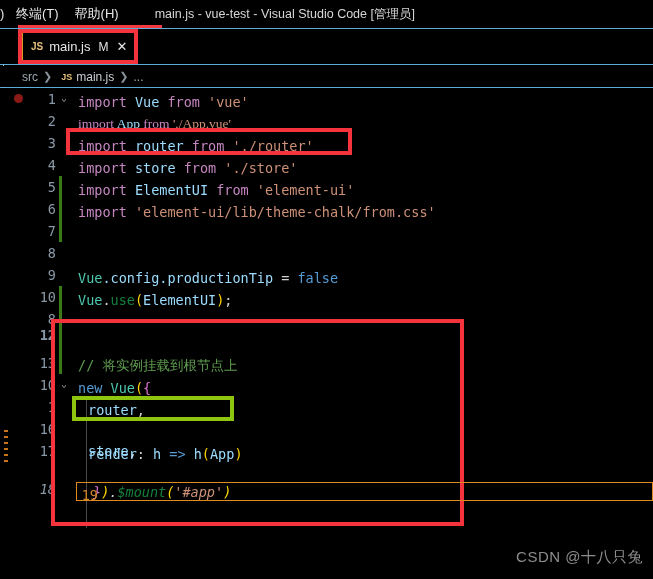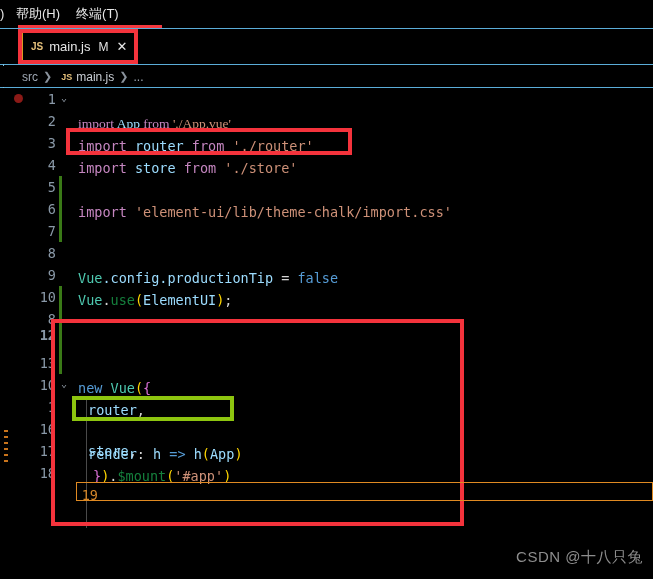--- a/index.html
+++ b/index.html
@@ -245,22 +245,23 @@
     font-size: 15px;
     font-family: "Liberation Sans", sans-serif;
     letter-spacing: 0.5px;
   }
 </style>
 </head>
 <body>
 
 <div class="titlebar">
   <span class="menu-item clipped">)</span>
+  <span class="menu-item">终端(T)</span>
   <span class="menu-item">帮助(H)</span>
-  <span class="menu-item">终端(T)</span>
+  <span class="window-title">main.js - vue-test - Visual Studio Code [管理员]</span>
 </div>
 <div class="menu-underline"></div>
 
 <div class="hrule" style="left:0; top:28px; width:653px;"></div>
 <div class="hrule" style="left:0; top:64px; width:653px;"></div>
 <div class="hrule" style="left:0; top:87px; width:653px;"></div>
 <div class="vrule" style="left:3px; top:29px; height:550px;"></div>
 <div class="tab-right-edge"></div>
 
 <div class="tabstrip">
@@ -293,38 +294,38 @@
   <div class="indent-guide" style="left:86px; top:308px; height:132px;"></div>
 
   <div class="ruler-mark" style="top:342px; height:2px;"></div>
   <div class="ruler-mark" style="top:348px; height:2px;"></div>
   <div class="ruler-mark" style="top:354px; height:2px;"></div>
   <div class="ruler-mark" style="top:360px; height:2px;"></div>
   <div class="ruler-mark" style="top:366px; height:2px;"></div>
   <div class="ruler-mark" style="top:372px; height:2px;"></div>
 
   <div id="lines-host">
-      <div class="code-line" style="top: 3px;"><div class="lineno" style="top: 0px;">1</div></div>
+      <div class="code-line" style="top: 3px;"><div class="lineno" style="top: 0px;">1</div><div class="code-text" style="left: 78px;"><span class="t-kw">import </span><span class="t-var">Vue </span><span class="t-kw">from </span><span class="t-str">'vue'</span></div></div>
       <div class="code-line" style="top: 25px;"><div class="lineno" style="top: 0px;">2</div><div class="code-text" style="left: 78px; font-family: Liberation Serif, serif;"><span class="t-kw">import </span><span class="t-var">App </span><span class="t-kw">from </span><span class="t-str">'./App.vue'</span></div></div>
       <div class="code-line" style="top: 47px;"><div class="lineno" style="top: 0px;">3</div><div class="code-text" style="left: 78px;"><span class="t-kw">import </span><span class="t-var">router </span><span class="t-kw">from </span><span class="t-str">'./router'</span></div></div>
       <div class="code-line" style="top: 69px;"><div class="lineno" style="top: 0px;">4</div><div class="code-text" style="left: 78px;"><span class="t-kw">import </span><span class="t-var">store </span><span class="t-kw">from </span><span class="t-str">'./store'</span></div></div>
-      <div class="code-line" style="top: 91px;"><div class="lineno" style="top: 0px;">5</div></div>
-      <div class="code-line" style="top: 113px;"><div class="lineno" style="top: 0px;">6</div><div class="code-text" style="left: 78px;"><span class="t-kw">import </span><span class="t-str">'element-ui/lib/theme-chalk/import.css'</span></div></div>
+      <div class="code-line" style="top: 91px;"><div class="lineno" style="top: 0px;">5</div><div class="code-text" style="left: 78px;"><span class="t-kw">import </span><span class="t-var">ElementUI </span><span class="t-kw">from </span><span class="t-str">'element-ui'</span></div></div>
+      <div class="code-line" style="top: 113px;"><div class="lineno" style="top: 0px;">6</div><div class="code-text" style="left: 78px;"><span class="t-kw">import </span><span class="t-str">'element-ui/lib/theme-chalk/from.css'</span></div></div>
       <div class="code-line" style="top: 135px;"><div class="lineno" style="top: 0px;">7</div><div class="code-text" style="left: 78px;"></div></div>
       <div class="code-line" style="top: 157px;"><div class="lineno" style="top: 0px;">8</div><div class="code-text" style="left: 78px;"></div></div>
       <div class="code-line" style="top: 179px;"><div class="lineno" style="top: 0px;">9</div><div class="code-text" style="left: 78px;"><span class="t-class">Vue</span><span class="t-var">.config.productionTip </span><span class="t-plain">= </span><span class="t-blue">false</span></div></div>
       <div class="code-line" style="top: 201px;"><div class="lineno" style="top: 0px;">10</div><div class="code-text" style="left: 78px;"><span class="t-class">Vue</span><span class="t-plain">.</span><span class="t-fn">use</span><span class="t-br1">(</span><span class="t-var">ElementUI</span><span class="t-br1">)</span><span class="t-plain">;</span></div></div>
       <div class="code-line" style="top: 223px;"><div class="lineno" style="top: 0px;">8</div><div class="code-text" style="left: 78px;"></div></div>
       <div class="code-line" style="top: 239px; font-weight: bold;"><div class="lineno" style="top: 0px;">12</div><div class="code-text" style="left: 78px;"></div></div>
-      <div class="code-line" style="top: 267px;"><div class="lineno" style="top: 0px;">13</div></div>
+      <div class="code-line" style="top: 267px;"><div class="lineno" style="top: 0px;">13</div><div class="code-text" style="left: 78px;"><span class="t-com">// 将实例挂载到根节点上</span></div></div>
       <div class="code-line" style="top: 289px;"><div class="lineno" style="top: 0px;">10</div><div class="code-text" style="left: 78px;"><span class="t-blue">new </span><span class="t-class">Vue</span><span class="t-br1">(</span><span class="t-br2">{</span></div></div>
       <div class="code-line" style="top: 311px;"><div class="lineno" style="top: 0px;">1</div><div class="code-text" style="left: 88px;"><span class="t-var">router</span><span class="t-plain">,</span></div></div>
       <div class="code-line" style="top: 333px;"><div class="lineno" style="top: 0px;">16</div><div class="code-text" style="left: 88px; margin-top: 37px;"><span class="t-var">store</span><span class="t-plain">,</span></div></div>
       <div class="code-line" style="top: 355px;"><div class="lineno" style="top: 0px;">17</div><div class="code-text" style="left: 88px;"><span class="t-var">render</span><span class="t-plain">: </span><span class="t-var">h </span><span class="t-blue">=&gt; </span><span class="t-var">h</span><span class="t-br1">(</span><span class="t-var">App</span><span class="t-br1">)</span></div></div>
-      <div class="code-line" style="top: 377px;"><div class="lineno" style="top: 0px;">18</div><div class="code-text" style="left: 78px; margin-left: 15px;"><span class="t-br2">}</span><span class="t-br1">)</span><span class="t-plain">.</span><span class="t-fn">$mount</span><span class="t-br1">(</span><span class="t-str">'#app'</span><span class="t-br1">)</span></div></div>
+      <div class="code-line" style="top: 393px; font-style: italic;"><div class="lineno" style="top: 0px;">18</div><div class="code-text" style="left: 78px; margin-left: 15px;"><span class="t-br2">}</span><span class="t-br1">)</span><span class="t-plain">.</span><span class="t-fn">$mount</span><span class="t-br1">(</span><span class="t-str">'#app'</span><span class="t-br1">)</span></div></div>
       <div class="code-line" style="top: 399px;"><div class="lineno active" style="top: 0px; padding-left: 42px;">19</div><div class="code-text" style="left: 78px;"></div></div>
     </div>
 </div>
 
 <div class="anno anno-red" style="left:18px; top:29px; width:120px; height:35px;"></div>
 
 <div class="anno anno-red" style="left:66px; top:128px; width:286px; height:27px;"></div>
 
 <div class="anno anno-red" style="left:51px; top:319px; width:413px; height:207px;"></div>
 

